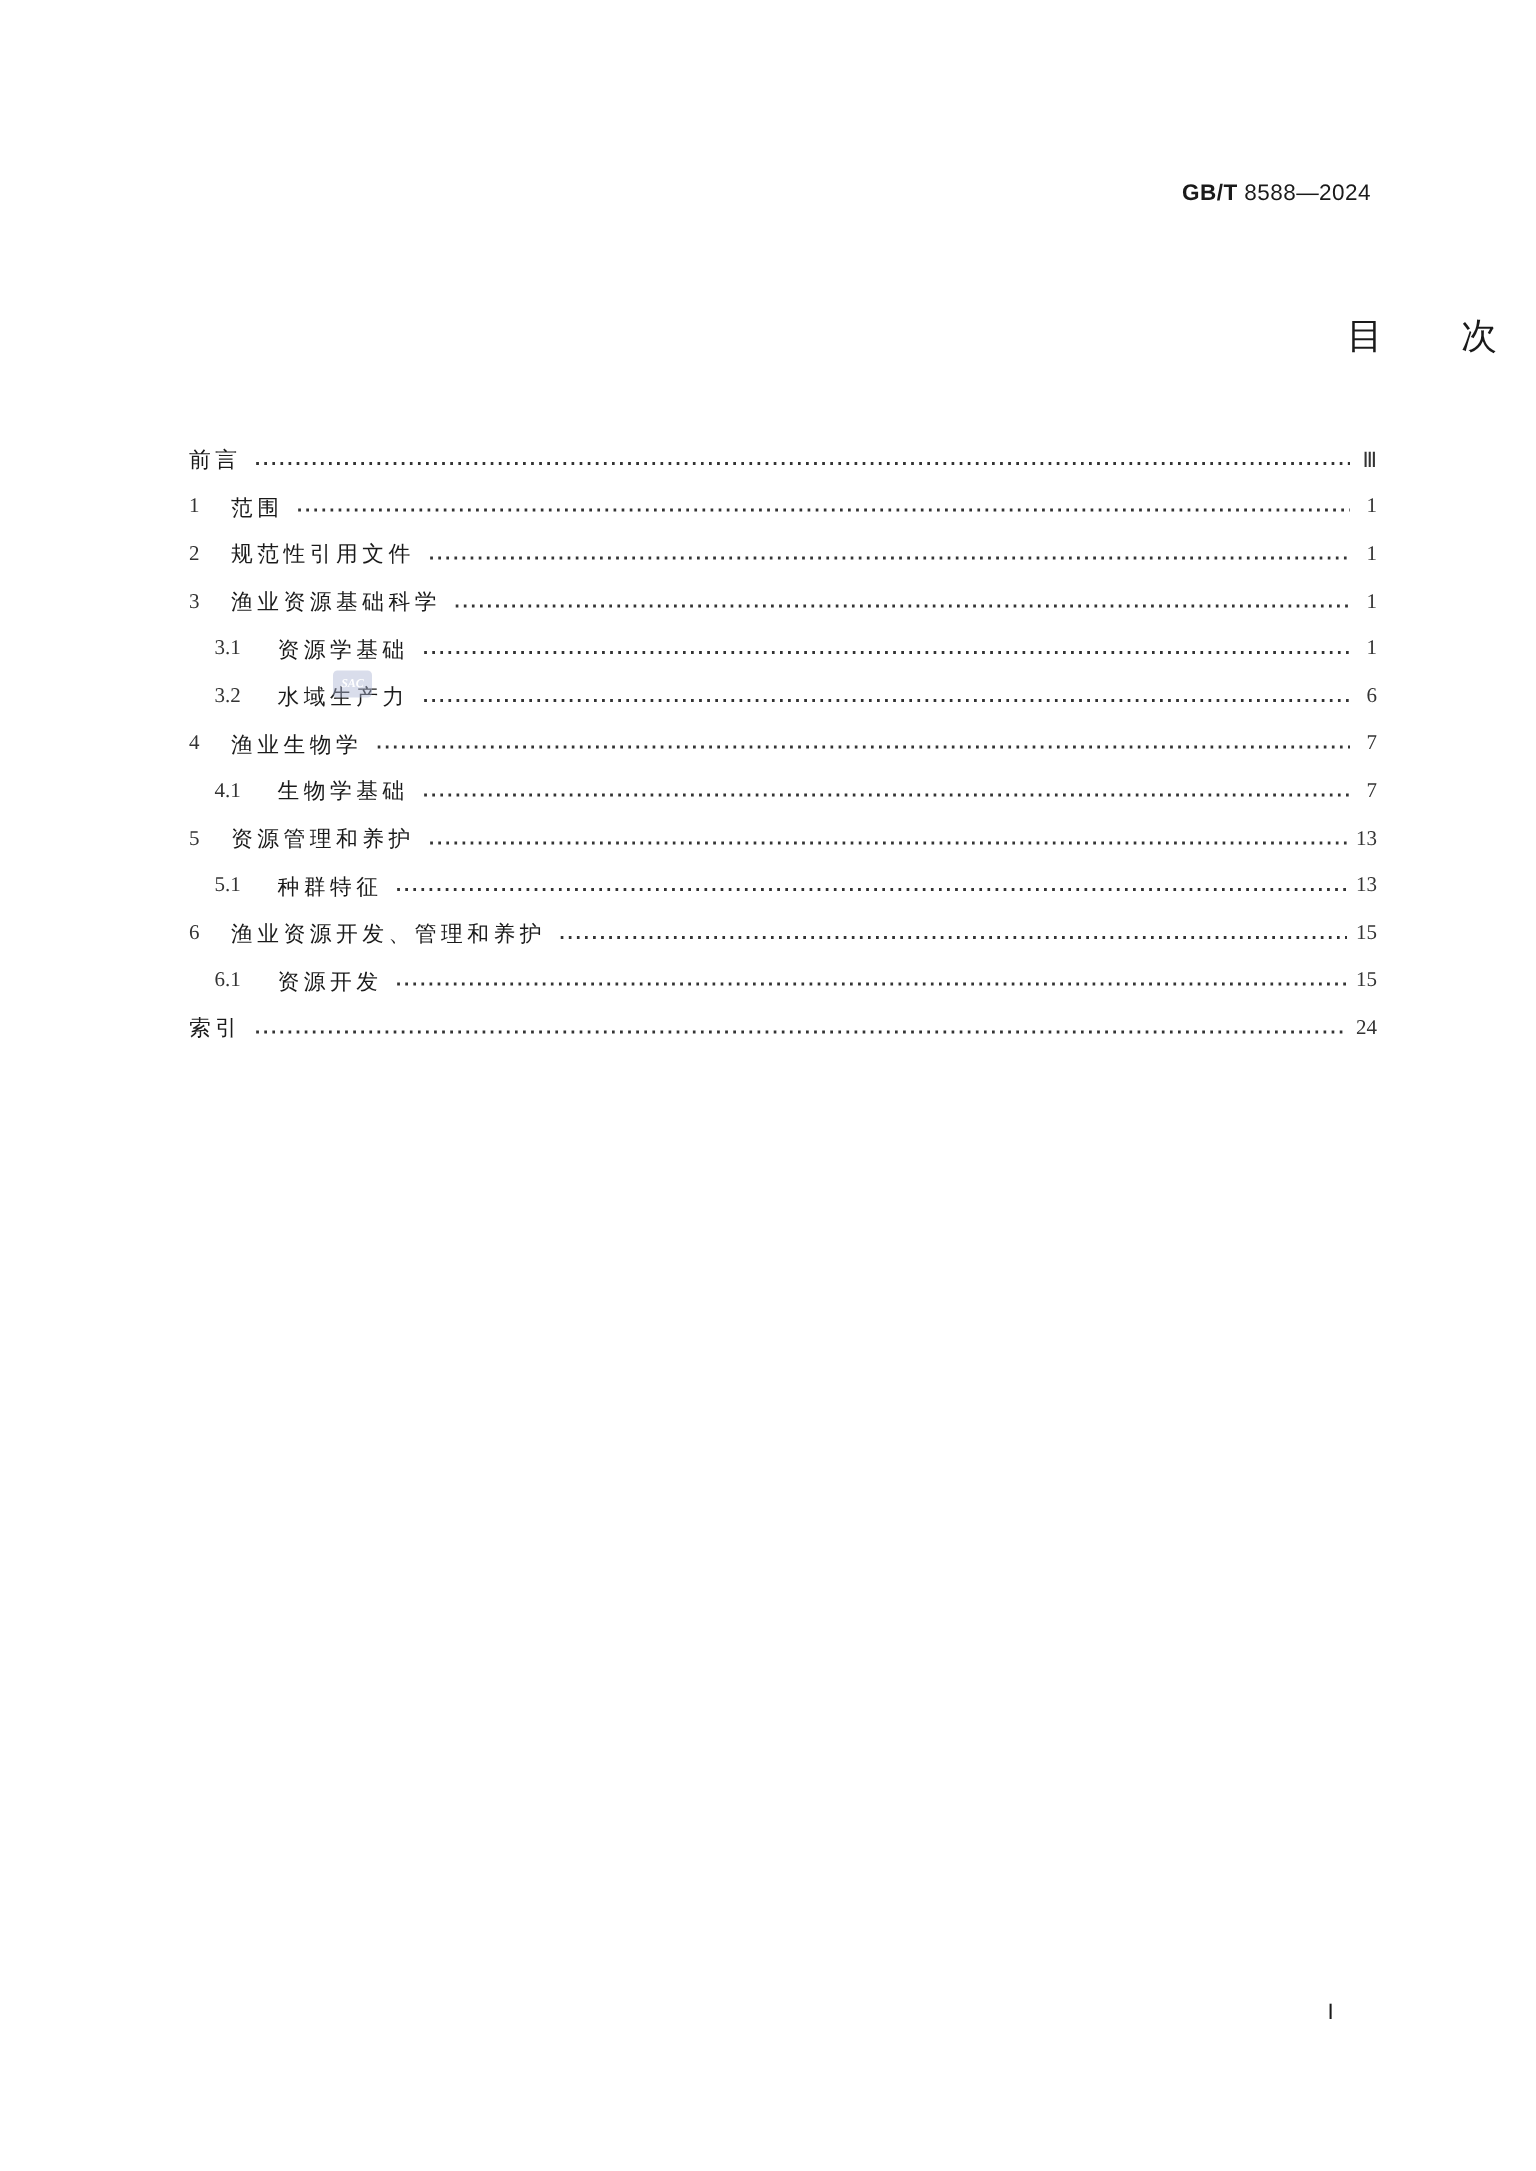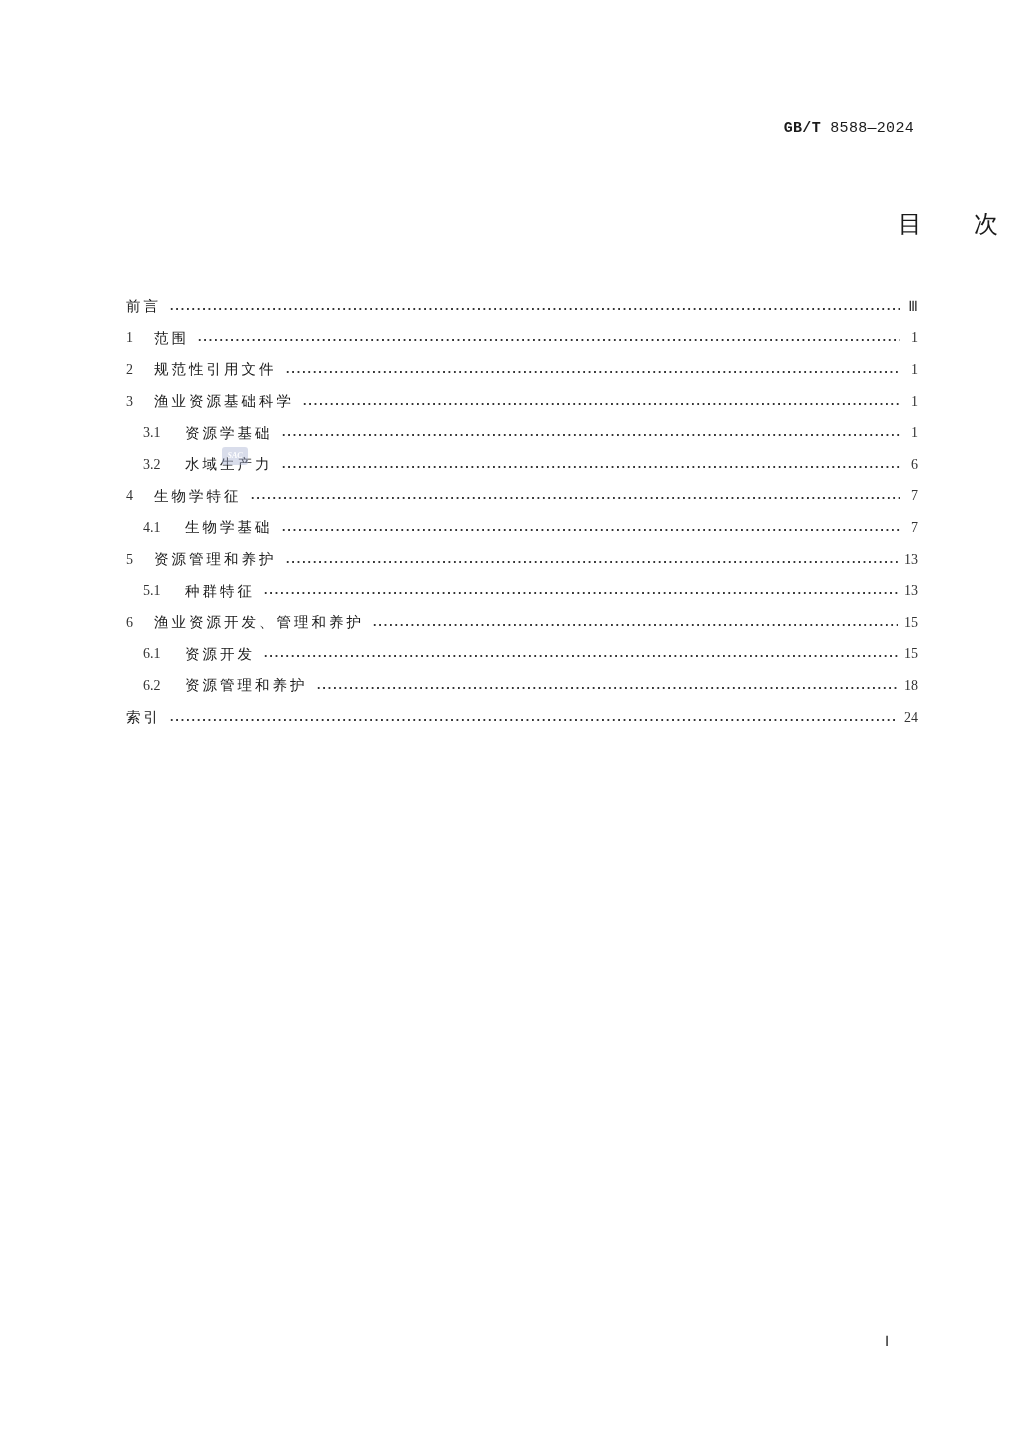--- a/index.html
+++ b/index.html
@@ -1,19 +1,19 @@
 <!DOCTYPE html>
 <html><head>
 <meta charset="utf-8">
 <style>
   html, body { margin: 0; padding: 0; background: #ffffff; }
   body { width: 1024px; height: 1447px; position: relative; overflow: hidden;
          font-family: "DejaVu Serif", "Liberation Serif", serif; color: #1a1a1a; }
   .std-code { position: absolute; top: 120px; right: 110px; font-size: 15px;
-              font-family: Liberation Mono, monospace; letter-spacing: 0.3px; }
+              font-family: Liberation Sans, sans-serif; letter-spacing: 0.3px; }
   .std-code .gb { font-weight: bold; }
   .title { position: absolute; top: 208px; left: 0; width: 1024px; text-align: right;
            font-size: 24px; font-family: "DejaVu Sans", sans-serif; letter-spacing: 0; }
   .title span { display: inline-block; margin: 0 26px; }
   .toc { position: absolute; top: 291px; left: 126px; width: 792px; }
   .row { position: relative; height: 31.6px; display: flex; align-items: center;
          font-size: 14.5px; font-family: "DejaVu Sans", sans-serif; }
   .row .num { display: inline-block; font-family: "Liberation Serif", serif; font-size: 14px; color: #333; }
   .row.l1 .num { width: 28px; }
   .row.l2 { padding-left: 17px; }
@@ -75,21 +75,21 @@
     <span class="page">1</span>
   </div>
   <div class="row l2">
     <span class="num">3.2</span>
     <span class="label">水域生产力</span>
     <span class="dots"></span>
     <span class="page">6</span>
   </div>
   <div class="row l1">
     <span class="num">4</span>
-    <span class="label">生物学特征</span>
+    <span class="label">渔业生物学</span>
     <span class="dots"></span>
     <span class="page">7</span>
   </div>
   <div class="row l2">
     <span class="num">4.1</span>
     <span class="label">生物学基础</span>
     <span class="dots"></span>
     <span class="page">7</span>
   </div>
   <div class="row l1">
@@ -109,26 +109,20 @@
     <span class="label">渔业资源开发、管理和养护</span>
     <span class="dots"></span>
     <span class="page">15</span>
   </div>
   <div class="row l2">
     <span class="num">6.1</span>
     <span class="label">资源开发</span>
     <span class="dots"></span>
     <span class="page">15</span>
   </div>
-  <div class="row l2">
-    <span class="num">6.2</span>
-    <span class="label">资源管理和养护</span>
-    <span class="dots"></span>
-    <span class="page">18</span>
-  </div>
   <div class="row l0">
     <span class="label">索引</span>
     <span class="dots"></span>
     <span class="page">24</span>
   </div>
 </div>
 
 <div class="watermark">SAC</div>
 
 <div class="footer-page">Ⅰ</div>

